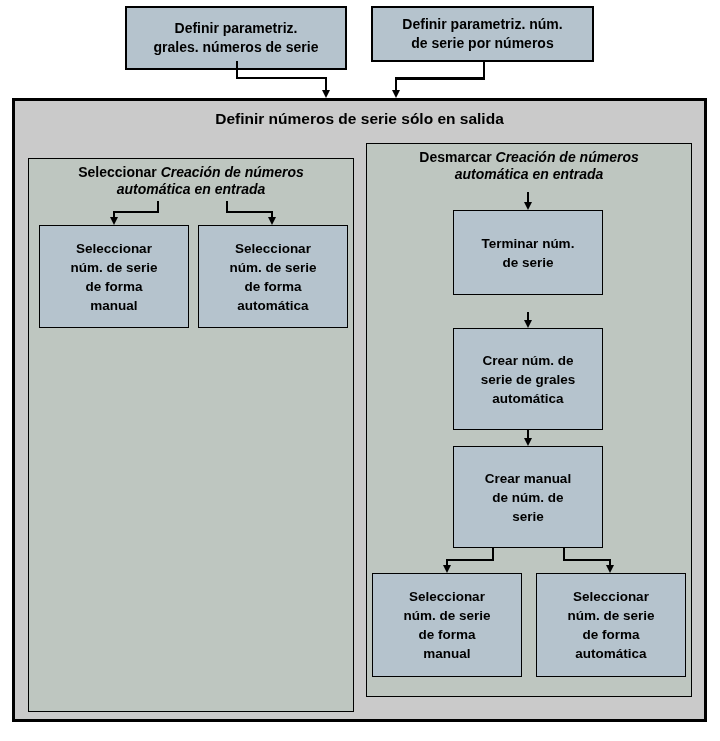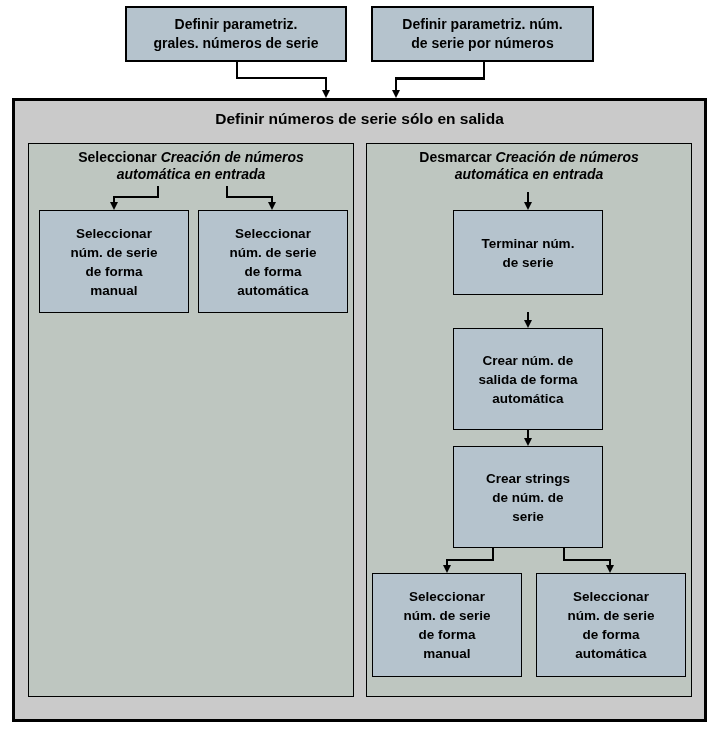--- a/index.html
+++ b/index.html
@@ -46,21 +46,21 @@
     font-weight: bold;
     font-size: 15.5px;
   }
   .panel {
     position: absolute;
     top: 42px;
     width: 326px; height: 554px;
     background: var(--panel-fill);
     border: 1px solid var(--line);
   }
-  .panel-left  { left: 13px; }
+  .panel-left  { left: 13px; margin-top: 15px; }
   .panel-right { left: 351px; }
   .panel-header {
     position: absolute;
     left: 0; right: 0; top: 5px;
     text-align: center;
     font-weight: bold;
     font-size: 14px;
     line-height: 17px;
   }
   .it { font-style: italic; }
@@ -72,21 +72,21 @@
     border-left: 4px solid transparent;
     border-right: 4px solid transparent;
     border-top: 8px solid var(--line);
   }
 </style>
 </head>
 <body>
 
 <div class="canvas">
 
-  <div class="node top-node" style="left:125px; top:6px; width:222px; height:56px;">
+  <div class="node top-node" style="left:125px; top:6px; width:222px; height:64px;">
     <span class="label">Definir parametriz.
 grales. números de serie</span>
   </div>
   <div class="node top-node" style="left:371px; top:6px; width:223px; height:56px;">
     <span class="label">Definir parametriz. núm.
 de serie por números</span>
   </div>
 
   <div class="vline" style="left:236px; top:61px; height:17px;"></div>
   <div class="hline" style="left:236px; top:77px; width:91px;"></div>
@@ -143,29 +143,29 @@
       <div class="node flow-node" style="left:86px; top:66px; width:150px; height:85px;">
         <span class="label">Terminar núm.
 de serie</span>
       </div>
 
       <div class="vline" style="left:160px; top:168px; height:9px;"></div>
       <div class="arrow-down" style="left:157px; top:176px;"></div>
 
       <div class="node flow-node" style="left:86px; top:184px; width:150px; height:102px;">
         <span class="label">Crear núm. de
-salida de forma
+serie de grales
 automática</span>
       </div>
 
       <div class="vline" style="left:160px; top:286px; height:9px;"></div>
       <div class="arrow-down" style="left:157px; top:294px;"></div>
 
       <div class="node flow-node" style="left:86px; top:302px; width:150px; height:102px;">
-        <span class="label">Crear strings
+        <span class="label">Crear manual
 de núm. de
 serie</span>
       </div>
 
       <div class="vline" style="left:125px; top:404px; height:13px;"></div>
       <div class="vline" style="left:196px; top:404px; height:13px;"></div>
       <div class="hline" style="left:79px; top:415px; width:48px;"></div>
       <div class="hline" style="left:196px; top:415px; width:48px;"></div>
       <div class="vline" style="left:79px; top:416px; height:7px;"></div>
       <div class="arrow-down" style="left:76px; top:421px;"></div>

